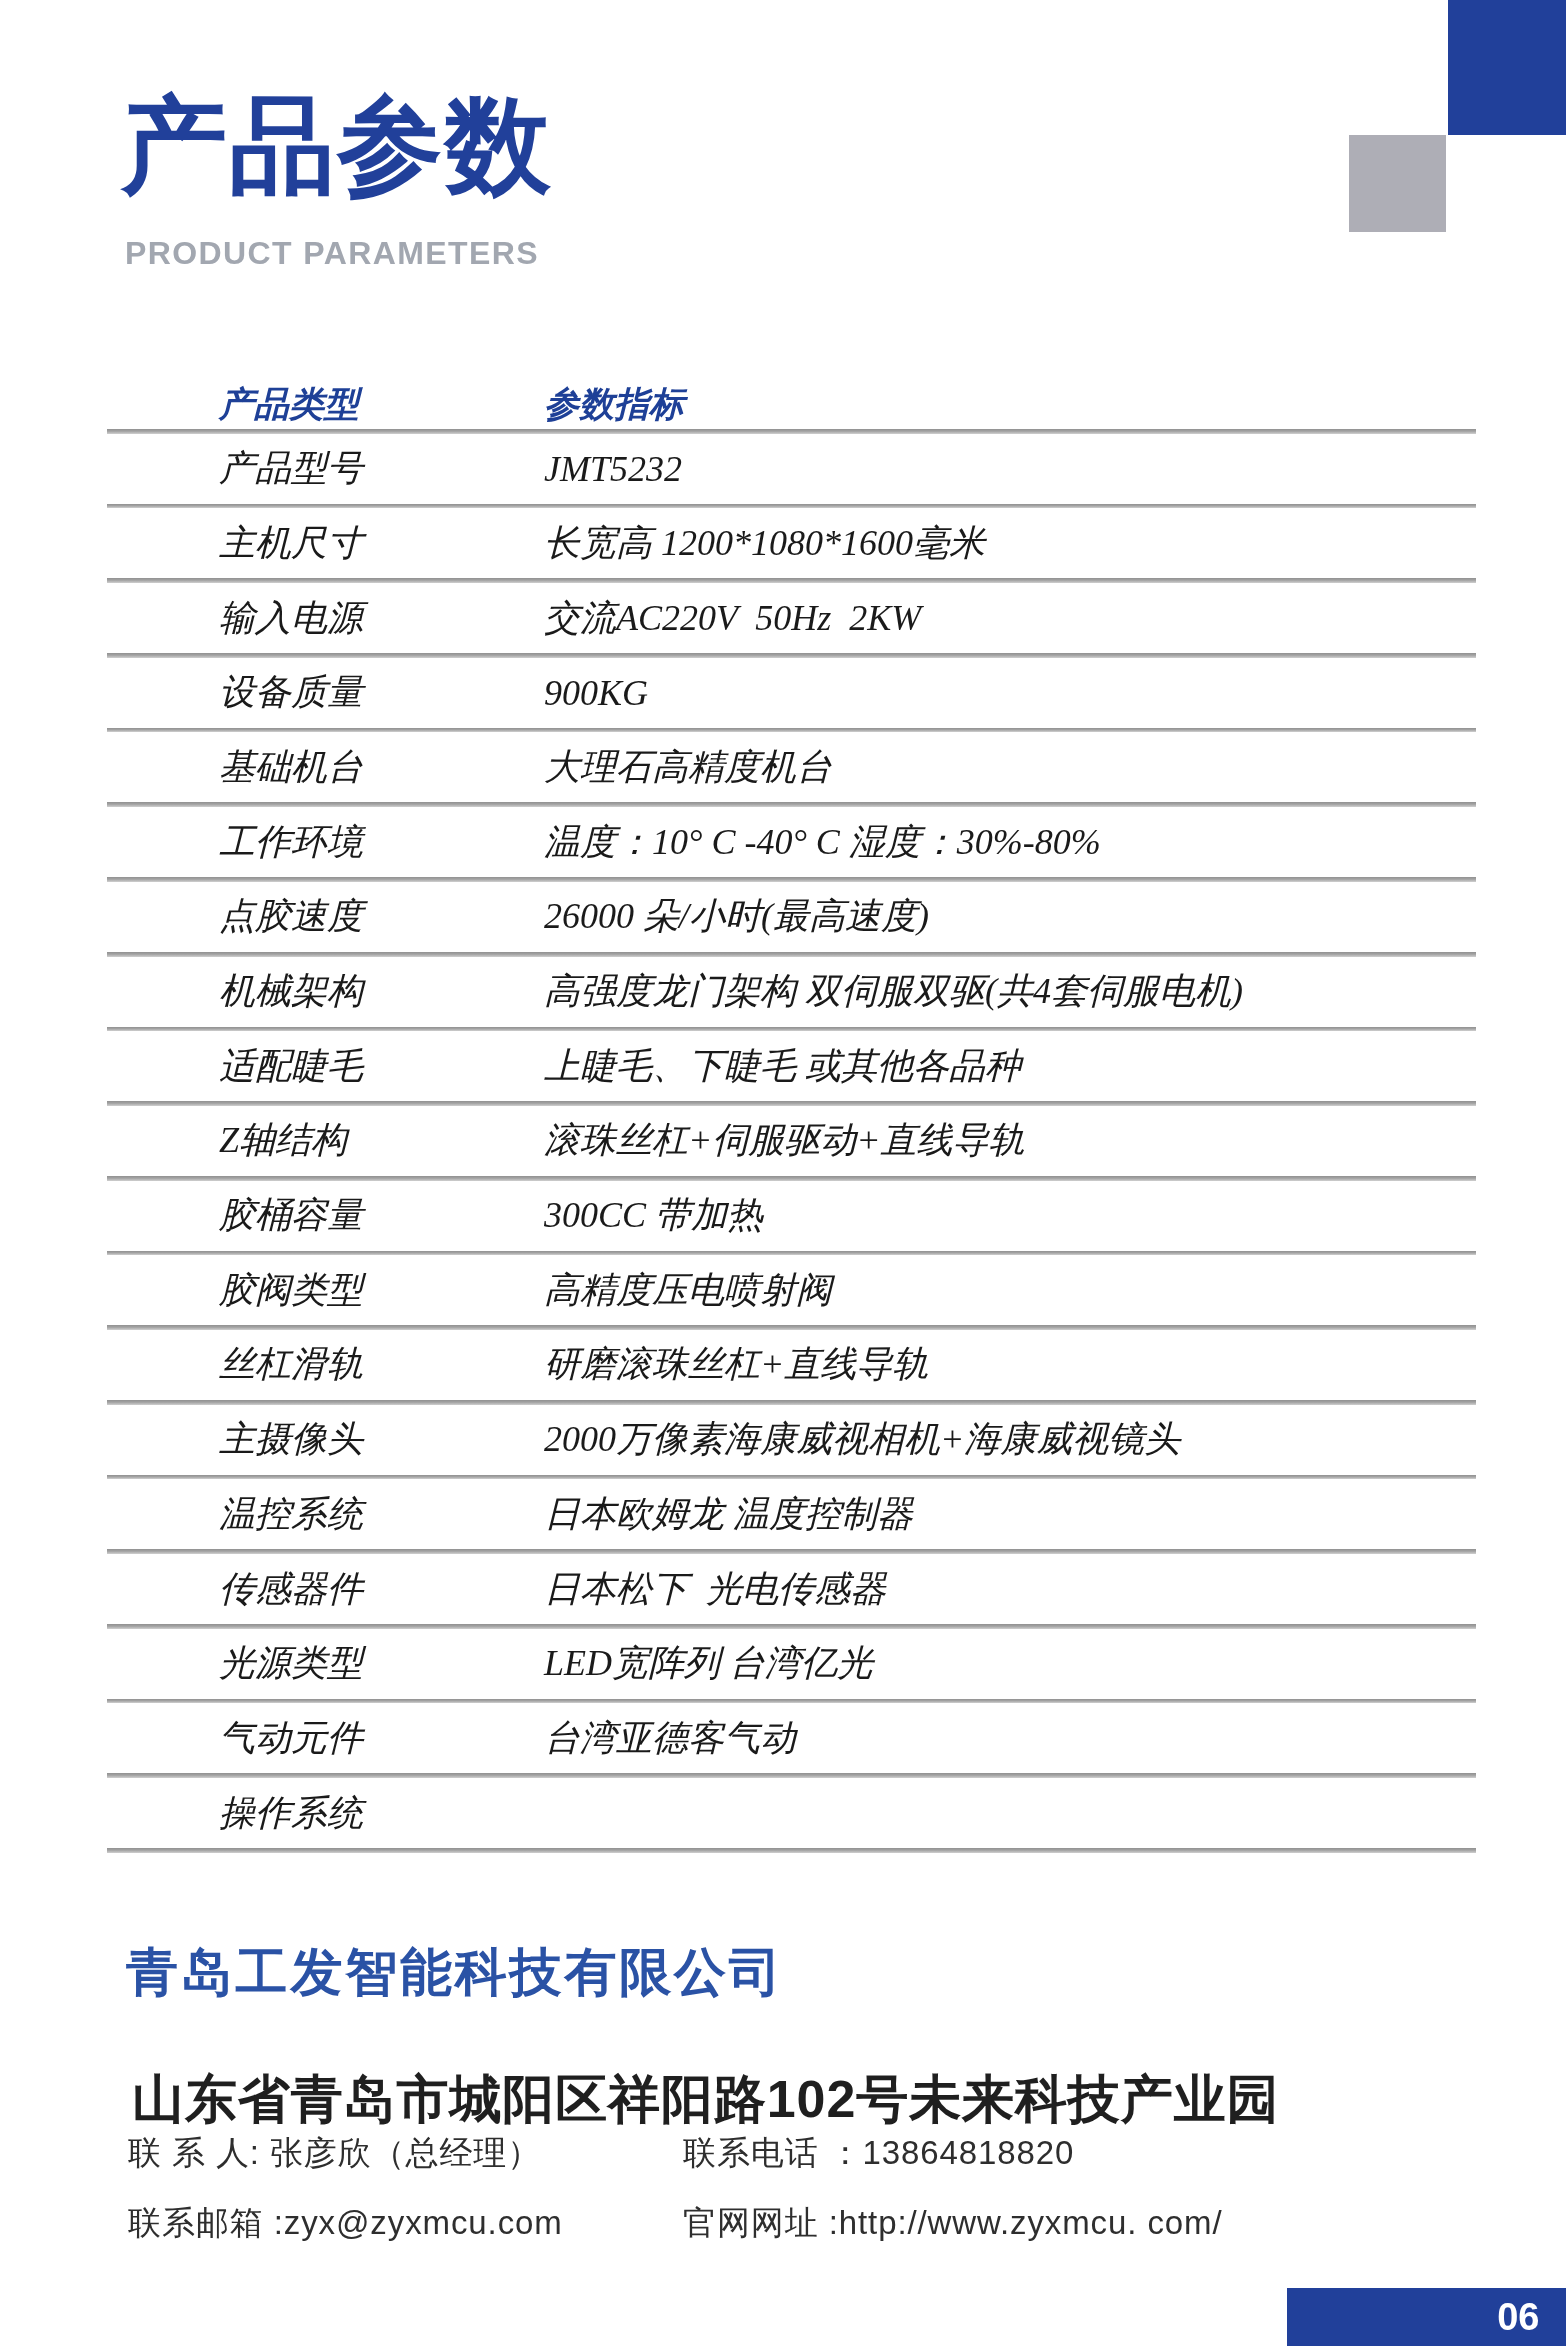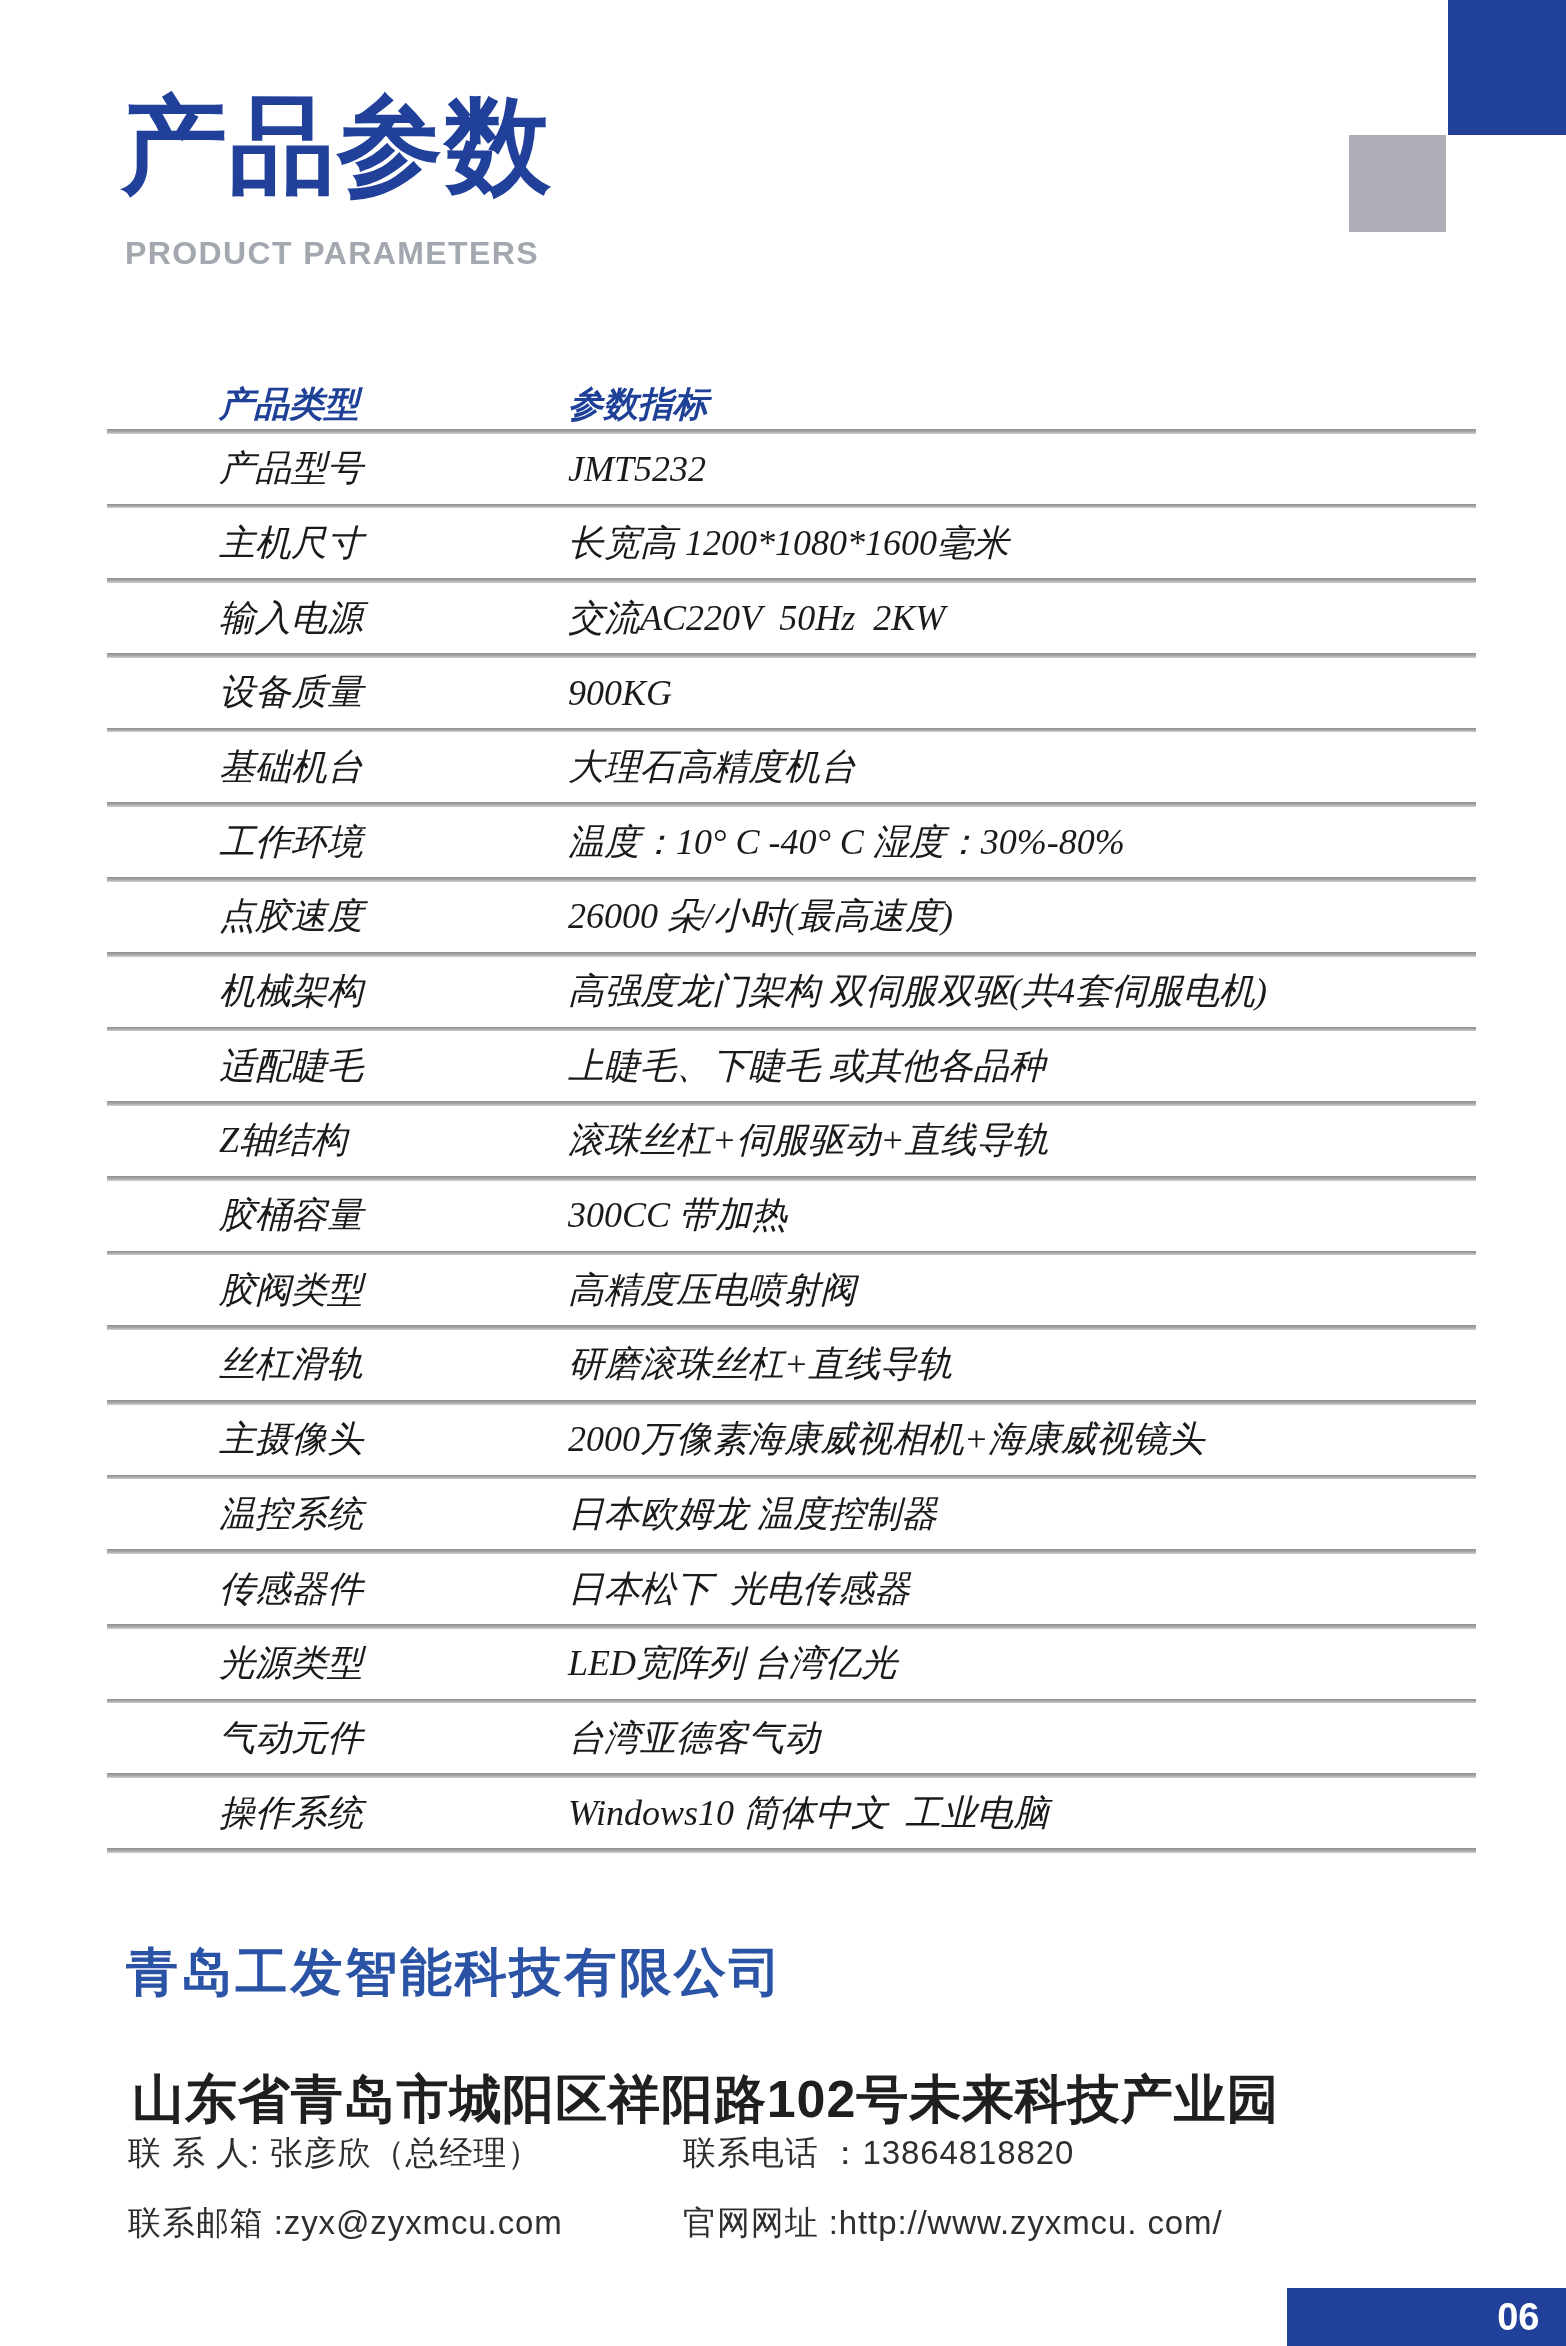--- a/index.html
+++ b/index.html
@@ -28,21 +28,21 @@
   .thead .tcell{
     font-size:35px;font-weight:bold;color:#1e4097;
     font-family:"Liberation Sans", sans-serif;
   }
   .trow{height:70px;}
   .tcell{padding-left:112px;white-space:pre;font-style:italic;}
   .trow .tcell{
     font-family:"Liberation Serif","DejaVu Serif",serif;
     font-size:36px;color:#1a1a1a;
   }
-  .trow .value, .thead .value{padding-left:0;margin-left:24px;}
+  .trow .value, .thead .value{padding-left:0;}
   .sep{
     height:4.7px;width:100%;
     background:linear-gradient(to bottom,#919191 0%,#a3a3a3 45%,#d0d0d0 100%);
   }
 
   
   .company{
     position:absolute;left:126px;top:1938px;
     font-size:52px;font-weight:bold;color:#2a52a5;letter-spacing:2.8px;
   }
@@ -166,21 +166,20 @@
         <div class="tcell value">LED宽阵列 台湾亿光</div>
       </div>
       <div class="sep"></div>
       <div class="trow">
         <div class="tcell label">气动元件</div>
         <div class="tcell value">台湾亚德客气动</div>
       </div>
       <div class="sep"></div>
       <div class="trow">
         <div class="tcell label">操作系统</div>
-        <div class="tcell value">Windows10 简体中文  工业电脑</div>
       </div>
       <div class="sep"></div>
     </div>
 </div>
 
 <div class="company">青岛工发智能科技有限公司</div>
 <div class="address">山东省青岛市城阳区祥阳路102号未来科技产业园</div>
 <div class="contact person">联 系 人: 张彦欣（总经理）</div>
 <div class="contact phone">联系电话 ：13864818820</div>
 <div class="contact email">联系邮箱 :zyx@zyxmcu.com</div>

